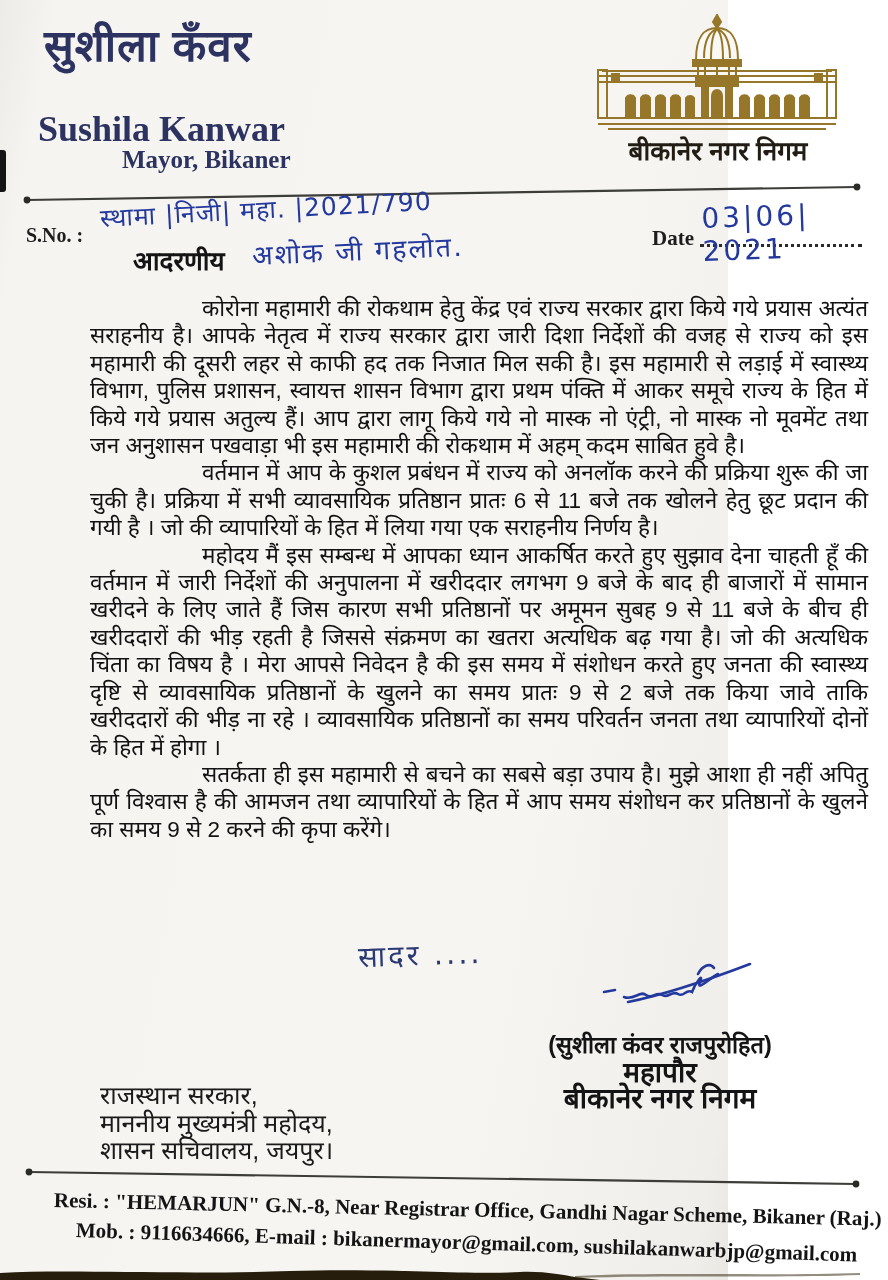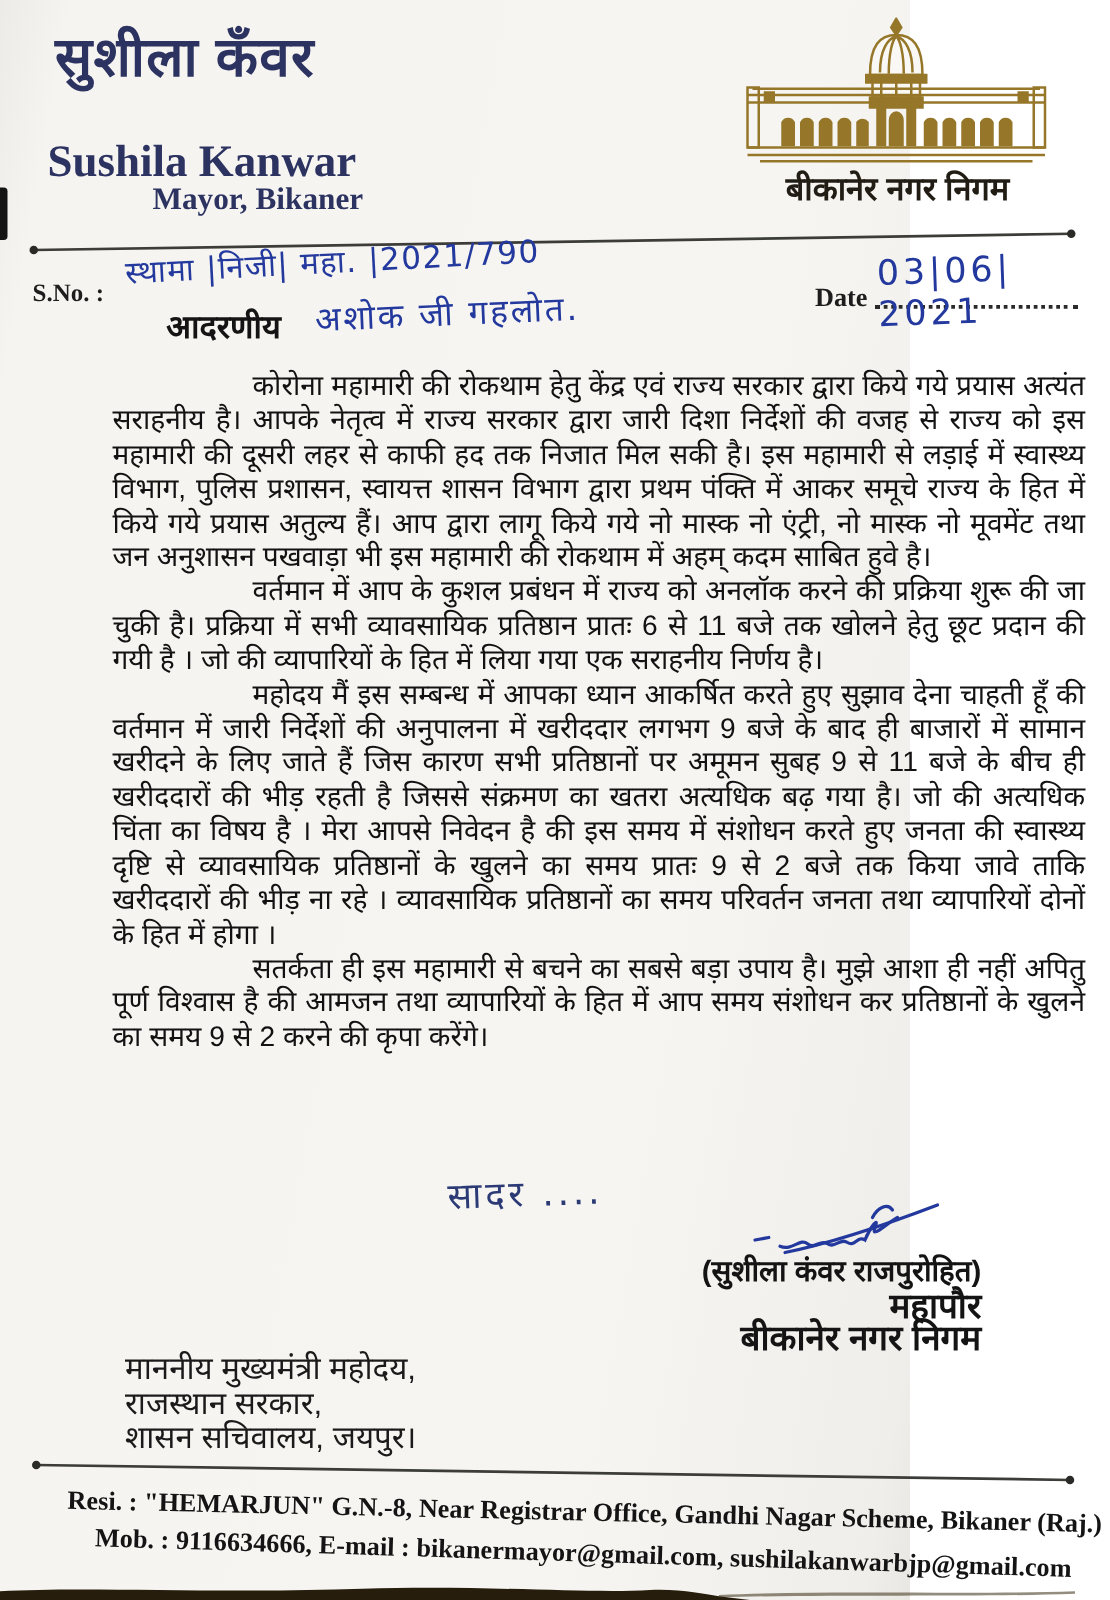--- a/index.html
+++ b/index.html
@@ -38,21 +38,21 @@
               transform-origin:left center;letter-spacing:3px;}
 
   
   .body-text{left:90px;top:295px;width:778px;font-size:22.5px;line-height:27.4px;
              text-align:justify;color:#121212;}
   .body-text p{margin:0;text-indent:112px;}
   .regards{left:358px;top:934px;font-size:29px;color:#2b3a75;
            transform:rotate(-2deg);letter-spacing:3px;}
 
   
-  .sig-block{left:535px;top:1002px;width:250px;text-align:right;color:#141414;}
+  .sig-block{left:535px;top:1030px;width:250px;text-align:center;color:#141414;}
   .sig-name{font-size:23.5px;font-weight:bold;line-height:30px;}
   .sig-line{font-size:28px;font-weight:bold;line-height:26px;}
 
   
   .addressee{left:100px;top:1082px;font-size:25px;line-height:27.5px;color:#1a1a1a;}
 
   
   .footer1{left:54px;top:1188px;font-size:21px;font-weight:bold;color:#141414;
            font-family:"Liberation Serif",serif;transform:rotate(1.3deg);
            transform-origin:left center;white-space:nowrap;}
@@ -164,21 +164,21 @@
     </g>
   </svg>
 
   <div class="abs sig-block">
     <div class="sig-name">(सुशीला कंवर राजपुरोहित)</div>
     <div class="sig-line">महापौर</div>
     <div class="sig-line">बीकानेर नगर निगम</div>
   </div>
 
   <div class="abs addressee">
+    <div>राजस्थान सरकार,</div>
     <div>माननीय मुख्यमंत्री महोदय,</div>
-    <div>राजस्थान सरकार,</div>
     <div>शासन सचिवालय, जयपुर।</div>
   </div>
 
   <div class="abs footer1">Resi. : "HEMARJUN" G.N.-8, Near Registrar Office, Gandhi Nagar Scheme, Bikaner (Raj.)</div>
   <div class="abs footer2">Mob. : 9116634666, E-mail : bikanermayor@gmail.com, sushilakanwarbjp@gmail.com</div>
 
 </div>
 
 </body></html>

